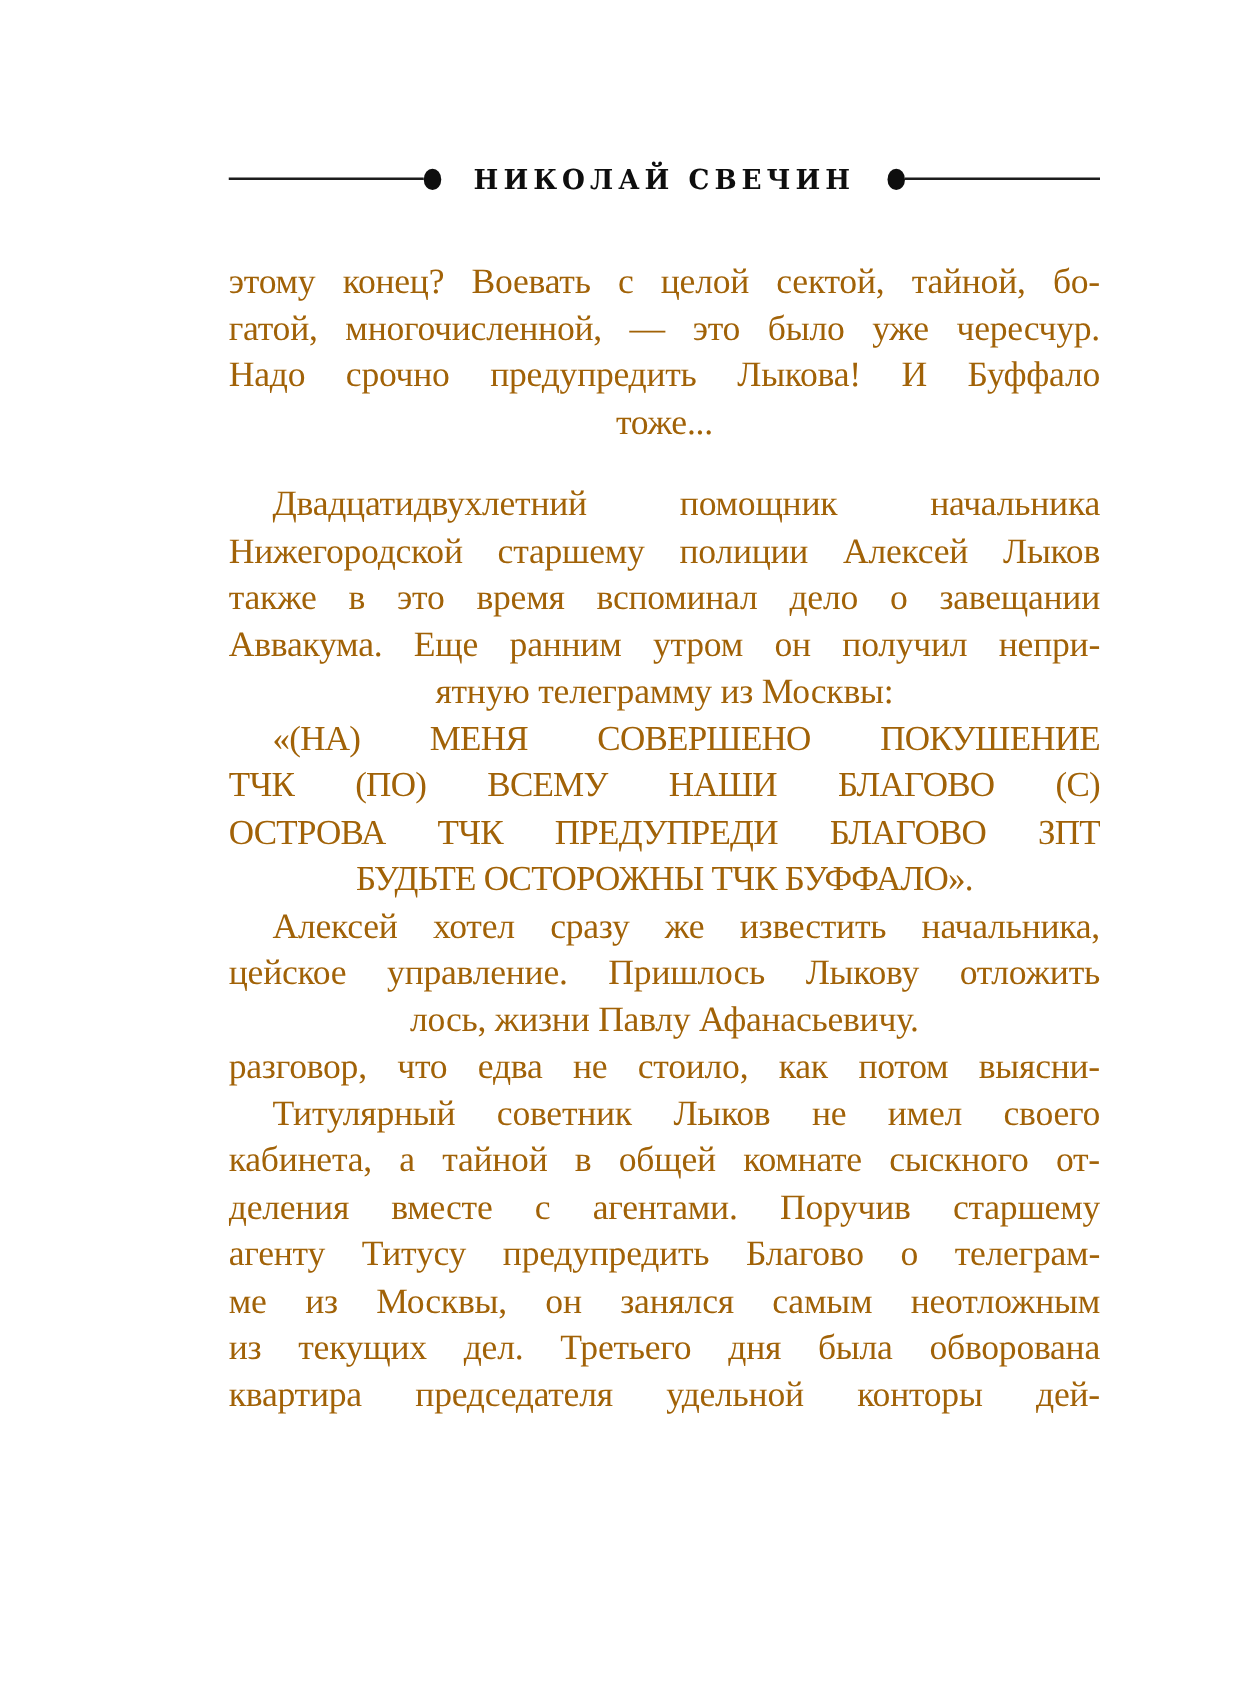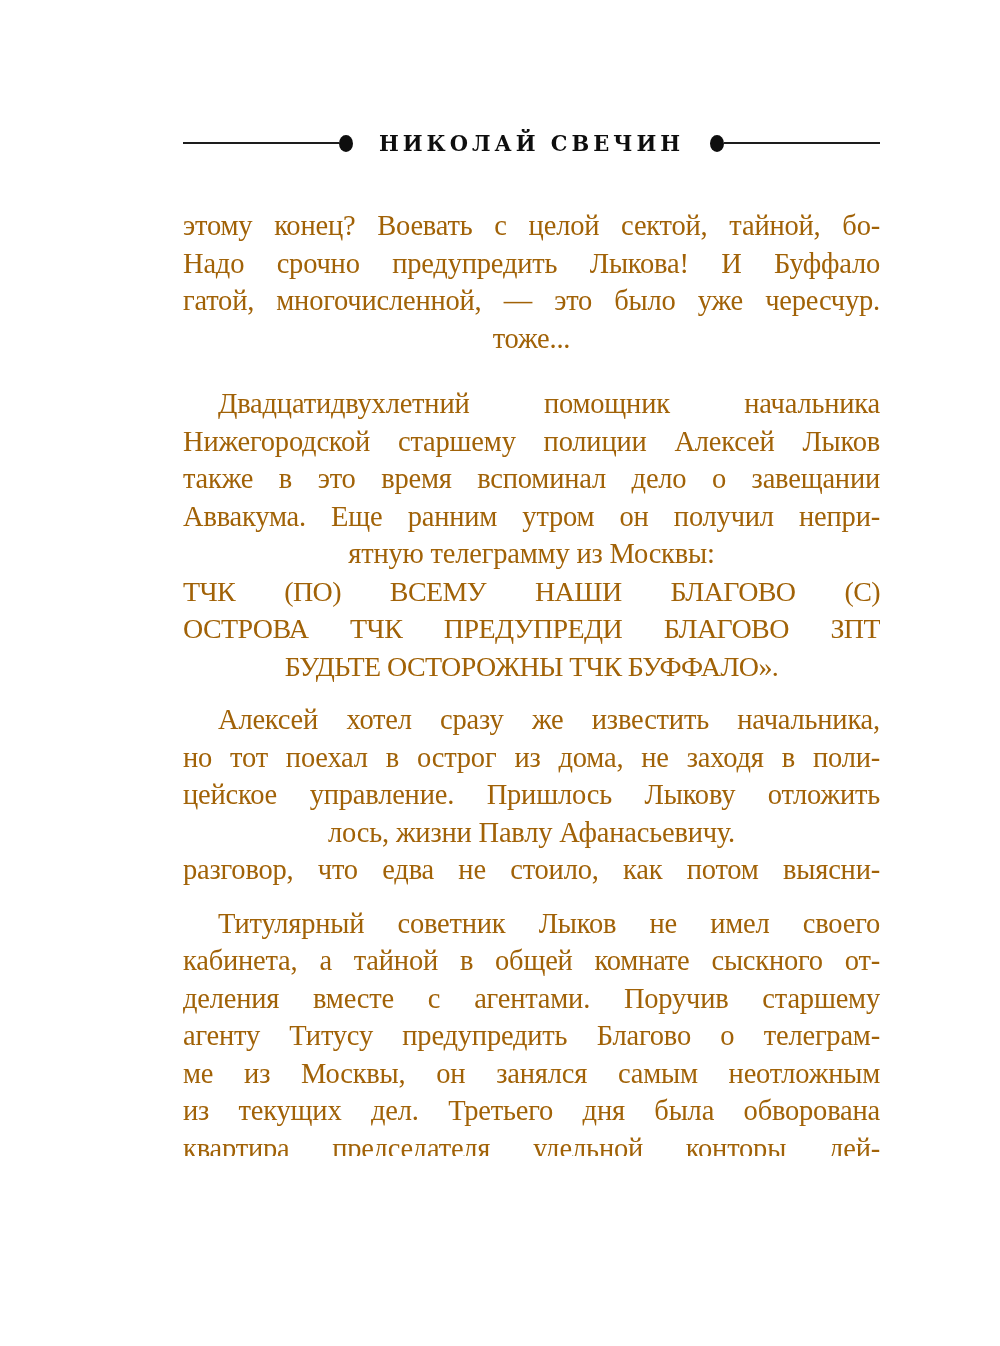--- a/index.html
+++ b/index.html
@@ -63,21 +63,21 @@
   .paragraph.spaced { margin-top: 28px; }
   .line {
     text-align: center;
     overflow: hidden;
     height: 37.5px;
   }
   .line.justify {
     text-align: justify;
     text-align-last: justify;
   }
-  .line.indent { padding-left: 35px; margin-top: 16px; }
+  .line.indent { padding-left: 35px; }
   .paragraph.telegram .line {
     letter-spacing: -0.6px;
     font-size: 28px;
   }
 
   
   .page-footer {
     position: absolute;
     left: 183px;
     top: 1178px;
@@ -99,39 +99,39 @@
     <span class="rule"></span>
     <span class="dot"></span>
     <span class="author">НИКОЛАЙ СВЕЧИН</span>
     <span class="dot"></span>
     <span class="rule"></span>
   </header>
 
   <main class="body-text" id="body-text">
       <div class="paragraph">
         <div class="line justify">этому конец? Воевать с целой сектой, тайной, бо-</div>
+        <div class="line justify">гатой, многочисленной, — это было уже чересчур.</div>
         <div class="line justify">Надо срочно предупредить Лыкова! И Буффало</div>
-        <div class="line justify">гатой, многочисленной, — это было уже чересчур.</div>
         <div class="line">тоже...</div>
       </div>
       <div class="paragraph spaced">
         <div class="line justify indent">Двадцатидвухлетний помощник начальника</div>
         <div class="line justify">Нижегородской старшему полиции Алексей Лыков</div>
         <div class="line justify">также в это время вспоминал дело о завещании</div>
         <div class="line justify">Аввакума. Еще ранним утром он получил непри-</div>
         <div class="line">ятную телеграмму из Москвы:</div>
       </div>
       <div class="paragraph telegram">
+        <div class="line justify indent">«(НА) МЕНЯ СОВЕРШЕНО ПОКУШЕНИЕ</div>
         <div class="line justify">ТЧК (ПО) ВСЕМУ НАШИ БЛАГОВО (С)</div>
         <div class="line justify">ОСТРОВА ТЧК ПРЕДУПРЕДИ БЛАГОВО ЗПТ</div>
         <div class="line">БУДЬТЕ ОСТОРОЖНЫ ТЧК БУФФАЛО».</div>
       </div>
       <div class="paragraph">
         <div class="line justify indent">Алексей хотел сразу же известить начальника,</div>
-        <div class="line justify">но тот поехал в острог из дома, не заходя в поли-</div>
         <div class="line justify">цейское управление. Пришлось Лыкову отложить</div>
         <div class="line">лось, жизни Павлу Афанасьевичу.</div>
         <div class="line justify">разговор, что едва не стоило, как потом выясни-</div>
       </div>
       <div class="paragraph">
         <div class="line justify indent">Титулярный советник Лыков не имел своего</div>
         <div class="line justify">кабинета, а тайной в общей комнате сыскного от-</div>
         <div class="line justify">деления вместе с агентами. Поручив старшему</div>
         <div class="line justify">агенту Титусу предупредить Благово о телеграм-</div>
         <div class="line justify">ме из Москвы, он занялся самым неотложным</div>

